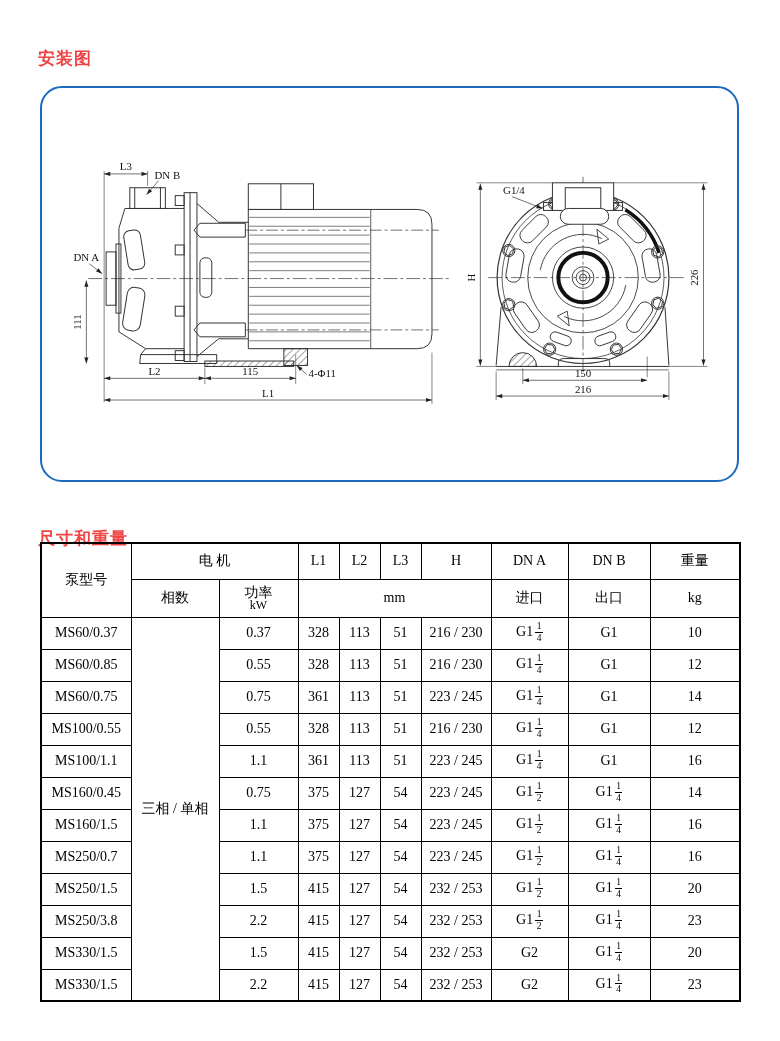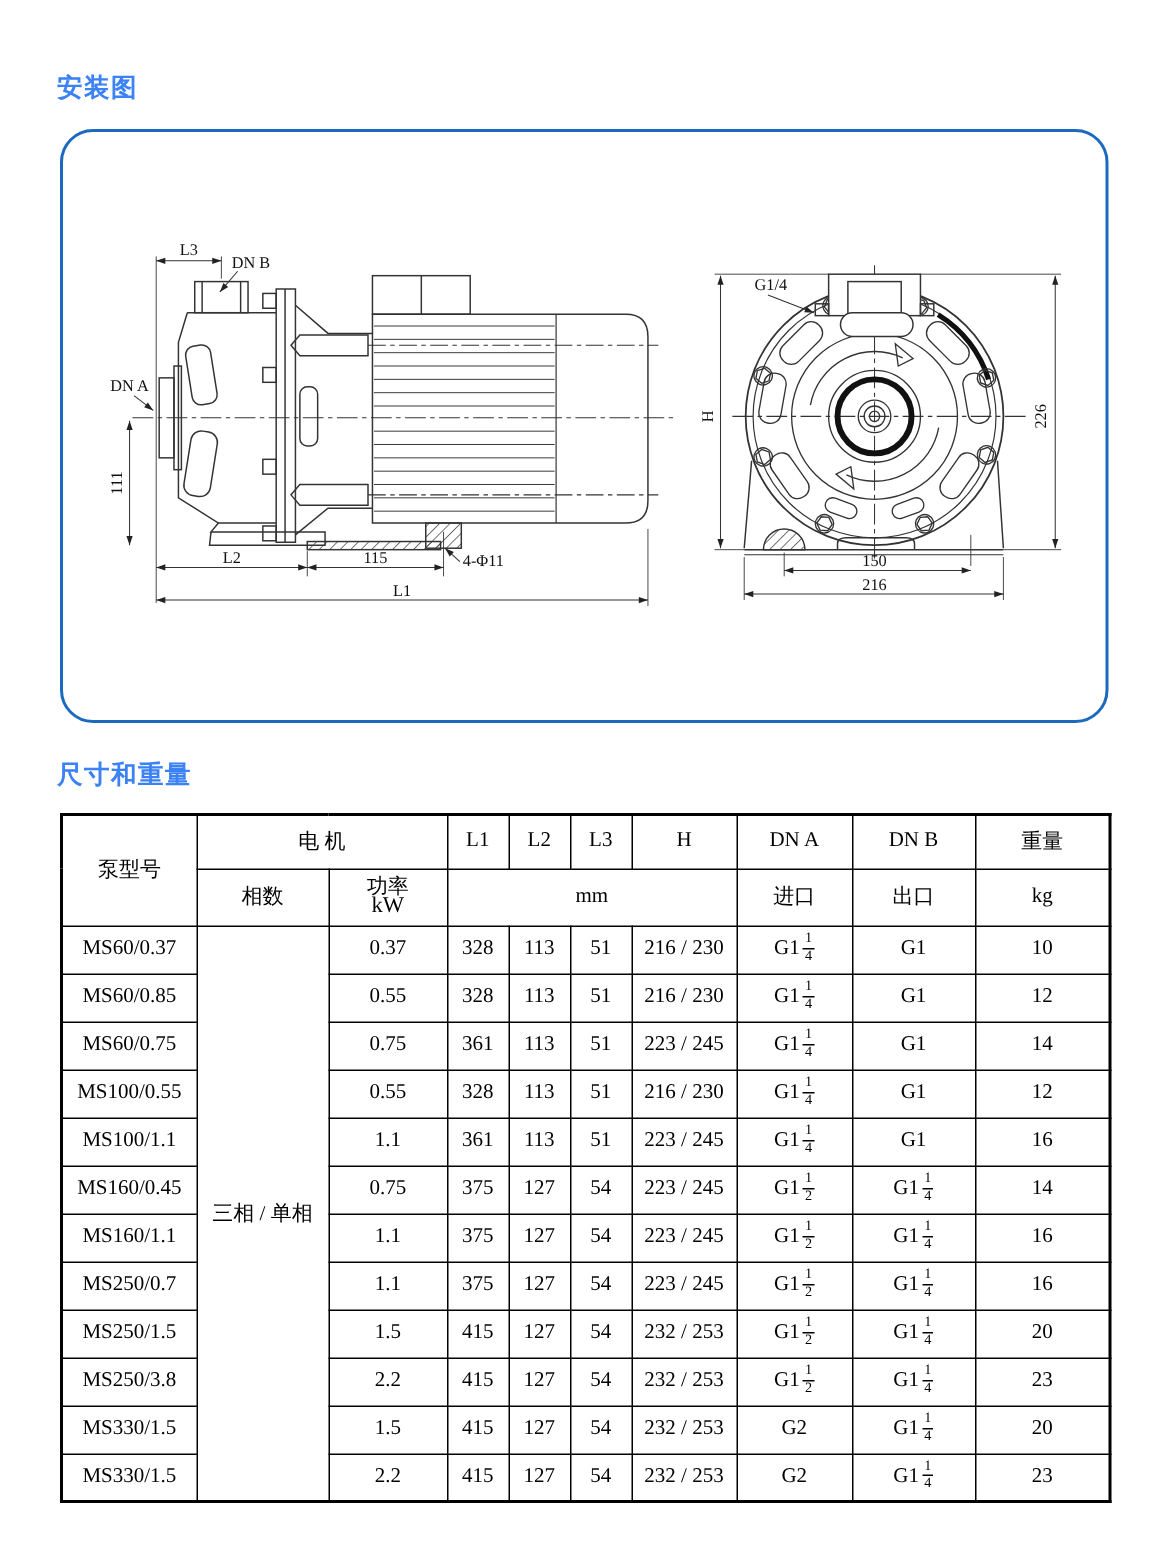--- a/index.html
+++ b/index.html
@@ -1,35 +1,35 @@
 <!DOCTYPE html>
 <html><head>
 <meta charset="utf-8">
 <style>
   html,body{margin:0;padding:0;background:#fff;}
   #page{position:relative;width:780px;height:1041px;background:#ffffff;overflow:hidden;
         font-family:"Liberation Serif",serif;color:#000;}
   .sec-title{position:absolute;left:38px;margin:0;font-family:"Liberation Sans",sans-serif;
-             font-weight:bold;font-size:17px;color:#3b82f6;letter-spacing:1px;}
+             font-weight:bold;font-size:17px;color:#ef4444;letter-spacing:1px;}
   #title-install{top:47px;}
-  #title-dims{top:505px;}
+  #title-dims{top:527px;}
   #diagram-box{position:absolute;left:40px;top:86px;width:695px;height:392px;
                border:2.5px solid #1b6ac0;border-radius:22px;background:#fff;}
   #diagram-box svg{display:block;width:100%;height:100%;}
   svg text{font-family:"Liberation Serif",serif;font-size:11px;fill:#111;}
   
   #spec-table{position:absolute;left:40px;top:542px;width:699px;border-collapse:collapse;
               table-layout:fixed;border:2px solid #000;}
   #spec-table th,#spec-table td{border:1px solid #000;text-align:center;vertical-align:middle;
               font-weight:normal;padding:0;font-size:14px;overflow:hidden;}
   #spec-table thead tr.h1{height:36px;}
   #spec-table thead tr.h2{height:38px;}
   #spec-table tbody tr{height:32px;}
   .zh{font-size:15px;}
-  .unit-sub{display:block;font-size:15px;line-height:1;margin-top:-2px;}
+  .unit-sub{display:block;font-size:12px;line-height:1;margin-top:-2px;}
   .pw{line-height:1.1;}
   .frac{display:inline-flex;flex-direction:column;align-items:center;vertical-align:middle;
         font-size:9.5px;line-height:1.1;margin-left:2px;position:relative;top:-1px;}
   .frac .fn{border-bottom:1px solid #000;padding:0 1.5px;}
   .frac .fd{padding:0 1.5px;}
 </style>
 </head>
 <body>
 
 <div id="page">
@@ -328,21 +328,21 @@
               <span class="fn">1</span>
               <span class="fd">2</span>
             </span></td>
           <td><span>G1</span><span class="frac">
               <span class="fn">1</span>
               <span class="fd">4</span>
             </span></td>
           <td>14</td>
         </tr>
         <tr>
-          <td>MS160/1.1</td>
+          <td>MS160/1.5</td>
           <td>1.1</td>
           <td>375</td>
           <td>127</td>
           <td>54</td>
           <td>223 / 245</td>
           <td><span>G1</span><span class="frac">
               <span class="fn">1</span>
               <span class="fd">2</span>
             </span></td>
           <td><span>G1</span><span class="frac">

